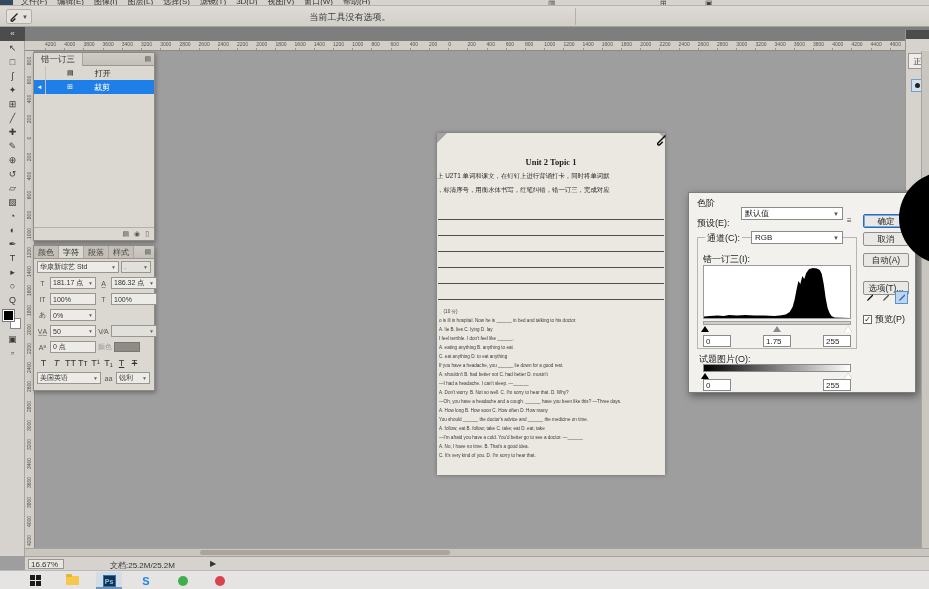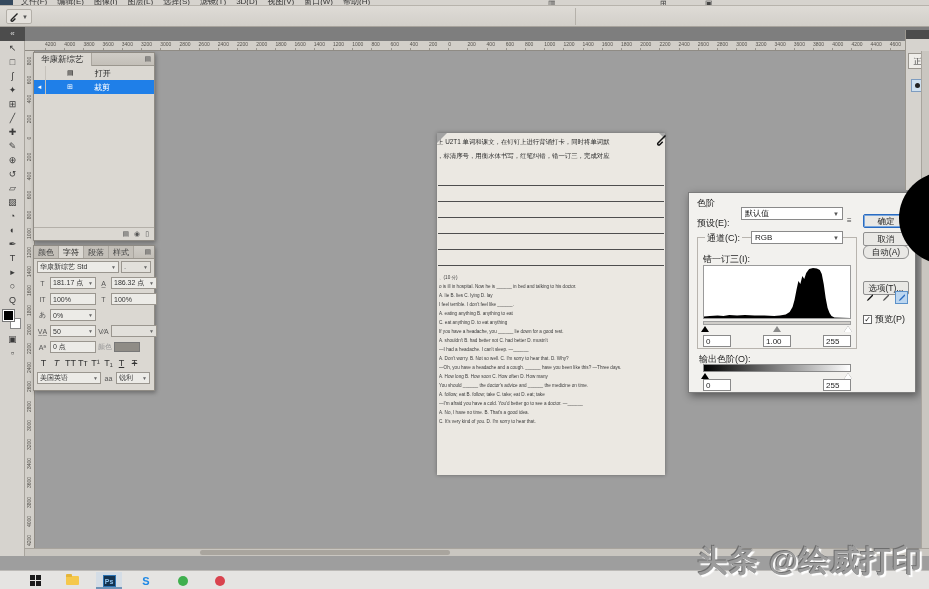--- a/index.html
+++ b/index.html
@@ -181,20 +181,21 @@
     <span class="mbicon" style="left:705px">▣</span>
   </div>
 
   <div class="optionsbar">
     <div class="opt-tool">
       <svg class="icon-svg" width="10" height="10" viewBox="0 0 10 10">
           <path d="M8.5 1.5 L5 5 M5 5 l-2.5 2.5 a1 1 0 1 0 1.4 1.4 L6.4 6.4" stroke="#222" stroke-width="1.4" fill="none"></path>
         </svg>
       <span class="opt-caret">▼</span>
     </div>
+    <div class="opt-msg">当前工具没有选项。</div>
     <div class="opt-sep"></div>
   </div>
 
   <div class="tabbar"></div>
   <div class="tools-header">«</div>
 
   <div class="toolbar">
     <div>
         <div class="tool">↖</div>
         <div class="tool">□</div>
@@ -298,20 +299,21 @@
       <span class="vrl" style="top: 391px;">3200</span>
       <span class="vrl" style="top: 410.2px;">3400</span>
       <span class="vrl" style="top: 429.4px;">3600</span>
       <span class="vrl" style="top: 448.6px;">3800</span>
       <span class="vrl" style="top: 467.8px;">4000</span>
       <span class="vrl" style="top: 487px;">4200</span>
     </div>
 
   <div class="canvas">
     <div class="paper">
+      <div class="p-title">Unit 2 Topic 1</div>
       <div>
           <div class="p-intro">上 U2T1 单词和课文，在钉钉上进行背诵打卡，同时将单词默</div>
           <div class="p-intro">，标清序号，用衡水体书写，红笔纠错，错一订三，完成对应</div>
         </div>
       <div class="p-rules">
           <div class="p-rule"></div>
           <div class="p-rule"></div>
           <div class="p-rule"></div>
           <div class="p-rule"></div>
           <div class="p-rule"></div>
@@ -337,21 +339,21 @@
           <div class="p-exline">C. It's very kind of you.           D. I'm sorry to hear that.</div>
         </div>
     </div>
     <svg class="cursor-dropper" viewBox="0 0 12 12">
         <path d="M10.5 1.5 L6 6 M6 6 l-3 3 a1.2 1.2 0 1 0 1.7 1.7 L7.7 7.7" stroke="#111" stroke-width="1.5" fill="none"></path>
       </svg>
   </div>
 
   <div class="panel" id="history">
     <div class="panel-head">
-      <span class="ptab">华康新综艺</span>
+      <span class="ptab">错一订三</span>
       <span class="pmenu">▤</span>
     </div>
     <div>
         <div class="h-row">
           <span class="h-src"></span>
           <span class="h-ric">▤</span>
           <span>打开</span>
         </div>
         <div class="h-row sel">
           <span class="h-src">◂</span>
@@ -477,31 +479,31 @@
     <div class="lv-hist">
       <svg width="146" height="52" viewBox="0 0 150 52" preserveAspectRatio="none">
           <polygon fill="#000" points="0,52 0,50.5 6,50 14,49.5 20,50 26,49 34,49.5 42,49 52,49.5 62,49.5 72,50 78,49.5 84,48.5 88,46 91,41 93,34 95,24 97,15 99,18 101,10 103,13 105,7 108,3 112,2 116,2.5 119,4 121,8 123,18 125,32 127,42 129,47 131,50 134,51.5 150,52"></polygon>
         </svg>
     </div>
     <div class="lv-track"></div>
     <span class="tri black" style="left:12px; top:133px;"></span>
     <span class="tri gray" style="left:84px; top:133px;"></span>
     <span class="tri white" style="left:155px; top:133px;"></span>
     <div class="lv-val" style="left:14px; top:142px;">0</div>
-    <div class="lv-val" style="left:74px; top:142px;">1.00</div>
+    <div class="lv-val" style="left:74px; top:142px;">1.75</div>
     <div class="lv-val" style="left:134px; top:142px;">255</div>
-    <div class="lv-out-label">输出色阶(O):</div>
+    <div class="lv-out-label">试题图片(O):</div>
     <div class="lv-gradient"></div>
     <span class="tri black" style="left:12px; top:180px;"></span>
     <span class="tri white" style="left:155px; top:180px;"></span>
     <div class="lv-val" style="left:14px; top:186px;">0</div>
     <div class="lv-val" style="left:134px; top:186px;">255</div>
     <div class="lv-btn default" style="top:21px;">确定</div>
     <div class="lv-btn" style="top:39px;">取消</div>
-    <div class="lv-btn" style="top:52px;border-radius:6px;">自动(A)</div>
+    <div class="lv-btn" style="top:60px;">自动(A)</div>
     <div class="lv-btn" style="top:88px;">选项(T)...</div>
     <div class="lv-droppers">
       <span class="dropper-btn">
           <svg width="9" height="9" viewBox="0 0 10 10">
             <path d="M8.5 1.5 L3 7 l-1 2 2-1 5-5z" fill="#111"></path>
           </svg>
         </span>
       <span class="dropper-btn">
           <svg width="9" height="9" viewBox="0 0 10 10">
             <path d="M8.5 1.5 L3 7 l-1 2 2-1 5-5z" fill="#555"></path>
@@ -526,20 +528,25 @@
         <span class="rd-dot"></span>
       </div>
   </div>
 
   <div id="blackcircle"></div>
 
   <div class="hscroll">
       <span class="hthumb"></span>
     </div>
   <div class="vscroll"></div>
+  <div class="statusbar">
+    <span class="zoombox">16.67%</span>
+    <span class="docinfo">文档:25.2M/25.2M</span>
+    <span class="st-arrow">▶</span>
+  </div>
 
   <div class="taskbar">
       <div class="tb-item" style="left: 22px;">
         <span class="win-logo">
           <span></span>
           <span></span>
           <span></span>
           <span></span>
         </span>
       </div>
@@ -553,15 +560,14 @@
         <span class="s-letter" style="color: rgb(30, 136, 229);">S</span>
       </div>
       <div class="tb-item" style="left: 170px;">
         <span class="dot" style="background: rgb(63, 175, 78);"></span>
       </div>
       <div class="tb-item" style="left: 207px;">
         <span class="dot" style="background: rgb(217, 67, 78);"></span>
       </div>
     </div>
 
-  <div id="watermark">头条 @绘威打印</div>
 
 </div>
 
 </body></html>

